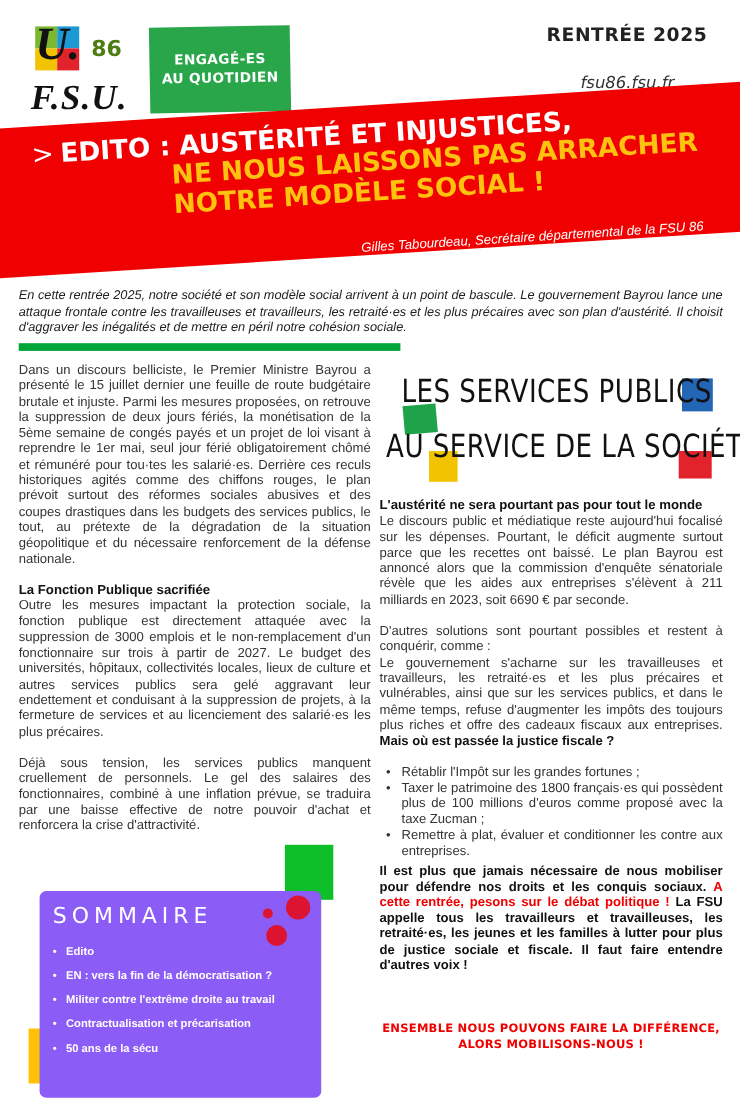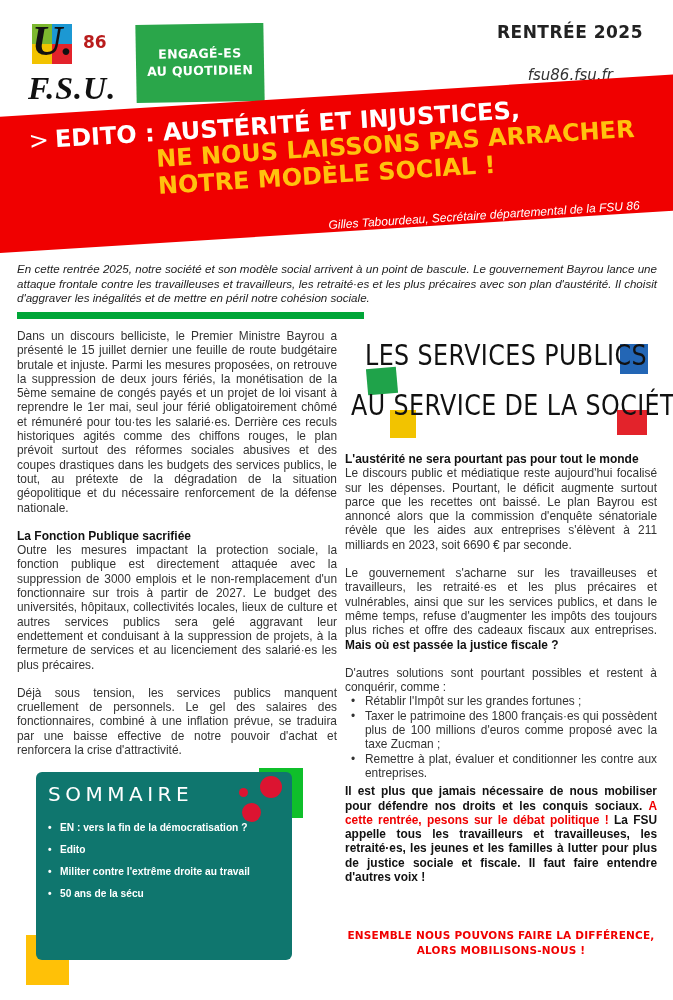--- a/index.html
+++ b/index.html
@@ -8,21 +8,21 @@
 
     
     .logo { position: absolute; left: 28px; top: 22px; width: 95px; height: 84px; }
     .logo .u-block { position: absolute; left: 4px; top: 2px; width: 40px; height: 40px; }
     .logo .u-block .q { position: absolute; width: 20px; height: 20px; }
     .logo .q1 { left: 0; top: 0; background: #7cb82f; }
     .logo .q2 { left: 20px; top: 0; background: #1c98d3; }
     .logo .q3 { left: 0; top: 20px; background: #f2c300; }
     .logo .q4 { left: 20px; top: 20px; background: #e3232b; }
     .logo .u-letter { position: absolute; left: 4px; top: -2px; font-family: "Liberation Serif", serif; font-style: italic; font-weight: bold; font-size: 42px; color: #111; line-height: 1; }
-    .logo .num { position: absolute; left: 55px; top: 10px; font-family: "DejaVu Sans", sans-serif; font-weight: bold; font-size: 17px; color: #b91c1c; }
+    .logo .num { position: absolute; left: 55px; top: 10px; font-family: "DejaVu Sans", sans-serif; font-weight: bold; font-size: 20px; color: #4d7c0f; }
     .logo .fsu { position: absolute; left: 0; top: 48px; font-family: "Liberation Serif", serif; font-style: italic; font-weight: bold; font-size: 32px; color: #111; letter-spacing: 1px; }
 
     .badge { position: absolute; left: 136px; top: 24px; width: 128px; height: 78px; background: #2aa64a; transform: rotate(-1deg); display: flex; flex-direction: column; justify-content: center; align-items: center; }
     .badge span { color: #fff; font-family: "DejaVu Sans", sans-serif; font-weight: bold; font-size: 12.5px; line-height: 1.35; letter-spacing: 0.3px; }
 
     .rentree { position: absolute; right: 30px; top: 22px; font-family: "DejaVu Sans", sans-serif; font-weight: bold; font-size: 17px; color: #222; letter-spacing: 0.5px; }
     .site { position: absolute; right: 60px; top: 66px; font-family: "DejaVu Sans", sans-serif; font-style: italic; font-size: 15px; color: #333; }
 
     
     .banner { position: absolute; left: -20px; top: 118px; width: 720px; height: 136px; background: #f00000; transform: rotate(-3.6deg); transform-origin: left top; }
@@ -59,21 +59,21 @@
     .sp-img .blob.yellow { left: 45px; top: 80px; width: 26px; height: 28px; background: #f2c300; }
     .sp-img .blob.blue { left: 275px; top: 14px; width: 28px; height: 30px; background: #2366b5; }
     .sp-img .blob.red { left: 272px; top: 80px; width: 30px; height: 25px; background: #e3232b; }
     .sp-img .line { position: absolute; font-family: "DejaVu Sans", sans-serif; font-size: 25px; letter-spacing: 0.5px; color: #111; white-space: nowrap; transform: scaleX(0.82); transform-origin: left; }
     .sp-img .line1 { left: 20px; top: 8px; font-size: 29px; }
     .sp-img .line2 { left: 6px; top: 58px; font-size: 29px; }
 
     
     .sq-green { position: absolute; left: 259px; top: 768px; width: 44px; height: 50px; background: #0fbf2a; }
     .sq-yellow { position: absolute; left: 26px; top: 935px; width: 43px; height: 50px; background: #ffc107; }
-    .sommaire { position: absolute; left: 36px; top: 772px; width: 256px; height: 188px; background: #0f766e; border-radius: 6px; padding: 10px 14px 0 12px; color: #fff; }
+    .sommaire { position: absolute; left: 36px; top: 810px; width: 256px; height: 188px; background: #8b5cf6; border-radius: 6px; padding: 10px 14px 0 12px; color: #fff; }
     .sommaire .title { font-family: "DejaVu Sans", sans-serif; font-size: 20px; letter-spacing: 4.5px; color: #fff; margin-left: 0px; margin-top: 0; }
     .sommaire ul { list-style: none; margin-top: 16px; }
     .sommaire li { font-size: 10.2px; font-weight: bold; height: 22px; position: relative; padding-left: 12px; }
     .sommaire li::before { content: "•"; position: absolute; left: 0; top: 0; }
     .dot { position: absolute; background: #dc1431; border-radius: 50%; }
     .dot.d1 { left: 224px; top: 4px; width: 22px; height: 22px; }
     .dot.d2 { left: 203px; top: 16px; width: 9px; height: 9px; }
     .dot.d3 { left: 206px; top: 31px; width: 19px; height: 19px; }
 
     .closing { position: absolute; left: 345px; top: 928px; width: 312px; text-align: center; font-family: "DejaVu Sans", sans-serif; font-weight: bold; color: #f00000; font-size: 10.5px; line-height: 15px; letter-spacing: 0.2px; }
@@ -126,22 +126,22 @@
   <div class="blob yellow"></div>
   <div class="blob blue"></div>
   <div class="blob red"></div>
   <div class="line line1">LES SERVICES PUBLICS</div>
   <div class="line line2">AU SERVICE DE LA SOCIÉTÉ !</div>
 </div>
 
 <div class="col col-right">
   <h3>L'austérité ne sera pourtant pas pour tout le monde</h3>
   <p>Le discours public et médiatique reste aujourd'hui focalisé sur les dépenses. Pourtant, le déficit augmente surtout parce que les recettes ont baissé. Le plan Bayrou est annoncé alors que la commission d'enquête sénatoriale révèle que les aides aux entreprises s'élèvent à 211 milliards en 2023, soit 6690 € par seconde.</p>
+  <p style="margin-bottom:0">D'autres solutions sont pourtant possibles et restent à conquérir, comme :</p>
   <p><span>Le gouvernement s'acharne sur les travailleuses et travailleurs, les retraité·es et les plus précaires et vulnérables, ainsi que sur les services publics, et dans le même temps, refuse d'augmenter les impôts des toujours plus riches et offre des cadeaux fiscaux aux entreprises.</span> <b>Mais où est passée la justice fiscale ?</b></p>
-  <p style="margin-bottom:0">D'autres solutions sont pourtant possibles et restent à conquérir, comme :</p>
   <ul style="margin-bottom:4px">
     <li>Rétablir l'Impôt sur les grandes fortunes ;</li>
     <li>Taxer le patrimoine des 1800 français·es qui possèdent plus de 100 millions d'euros comme proposé avec la taxe Zucman ;</li>
     <li>Remettre à plat, évaluer et conditionner les contre aux entreprises.</li>
   </ul>
   <p class="bold-p"><span>Il est plus que jamais nécessaire de nous mobiliser pour défendre nos droits et les conquis sociaux.</span> <span class="red">A cette rentrée, pesons sur le débat politique !</span> <span>La FSU appelle tous les travailleurs et travailleuses, les retraité·es, les jeunes et les familles à lutter pour plus de justice sociale et fiscale. Il faut faire entendre d'autres voix !</span></p>
 </div>
 
 <div class="closing">
   <div>ENSEMBLE NOUS POUVONS FAIRE LA DIFFÉRENCE,</div>
@@ -149,18 +149,19 @@
 </div>
 
 <div class="sq-green"></div>
 <div class="sq-yellow"></div>
 <div class="sommaire">
   <div class="dot d1"></div>
   <div class="dot d2"></div>
   <div class="dot d3"></div>
   <div class="title">SOMMAIRE</div>
   <ul>
+    <li>Edito</li>
     <li>EN : vers la fin de la démocratisation ?</li>
-    <li>Edito</li>
     <li>Militer contre l'extrême droite au travail</li>
+    <li>Contractualisation et précarisation</li>
     <li>50 ans de la sécu</li>
   </ul>
 </div>
 
 </body></html>

